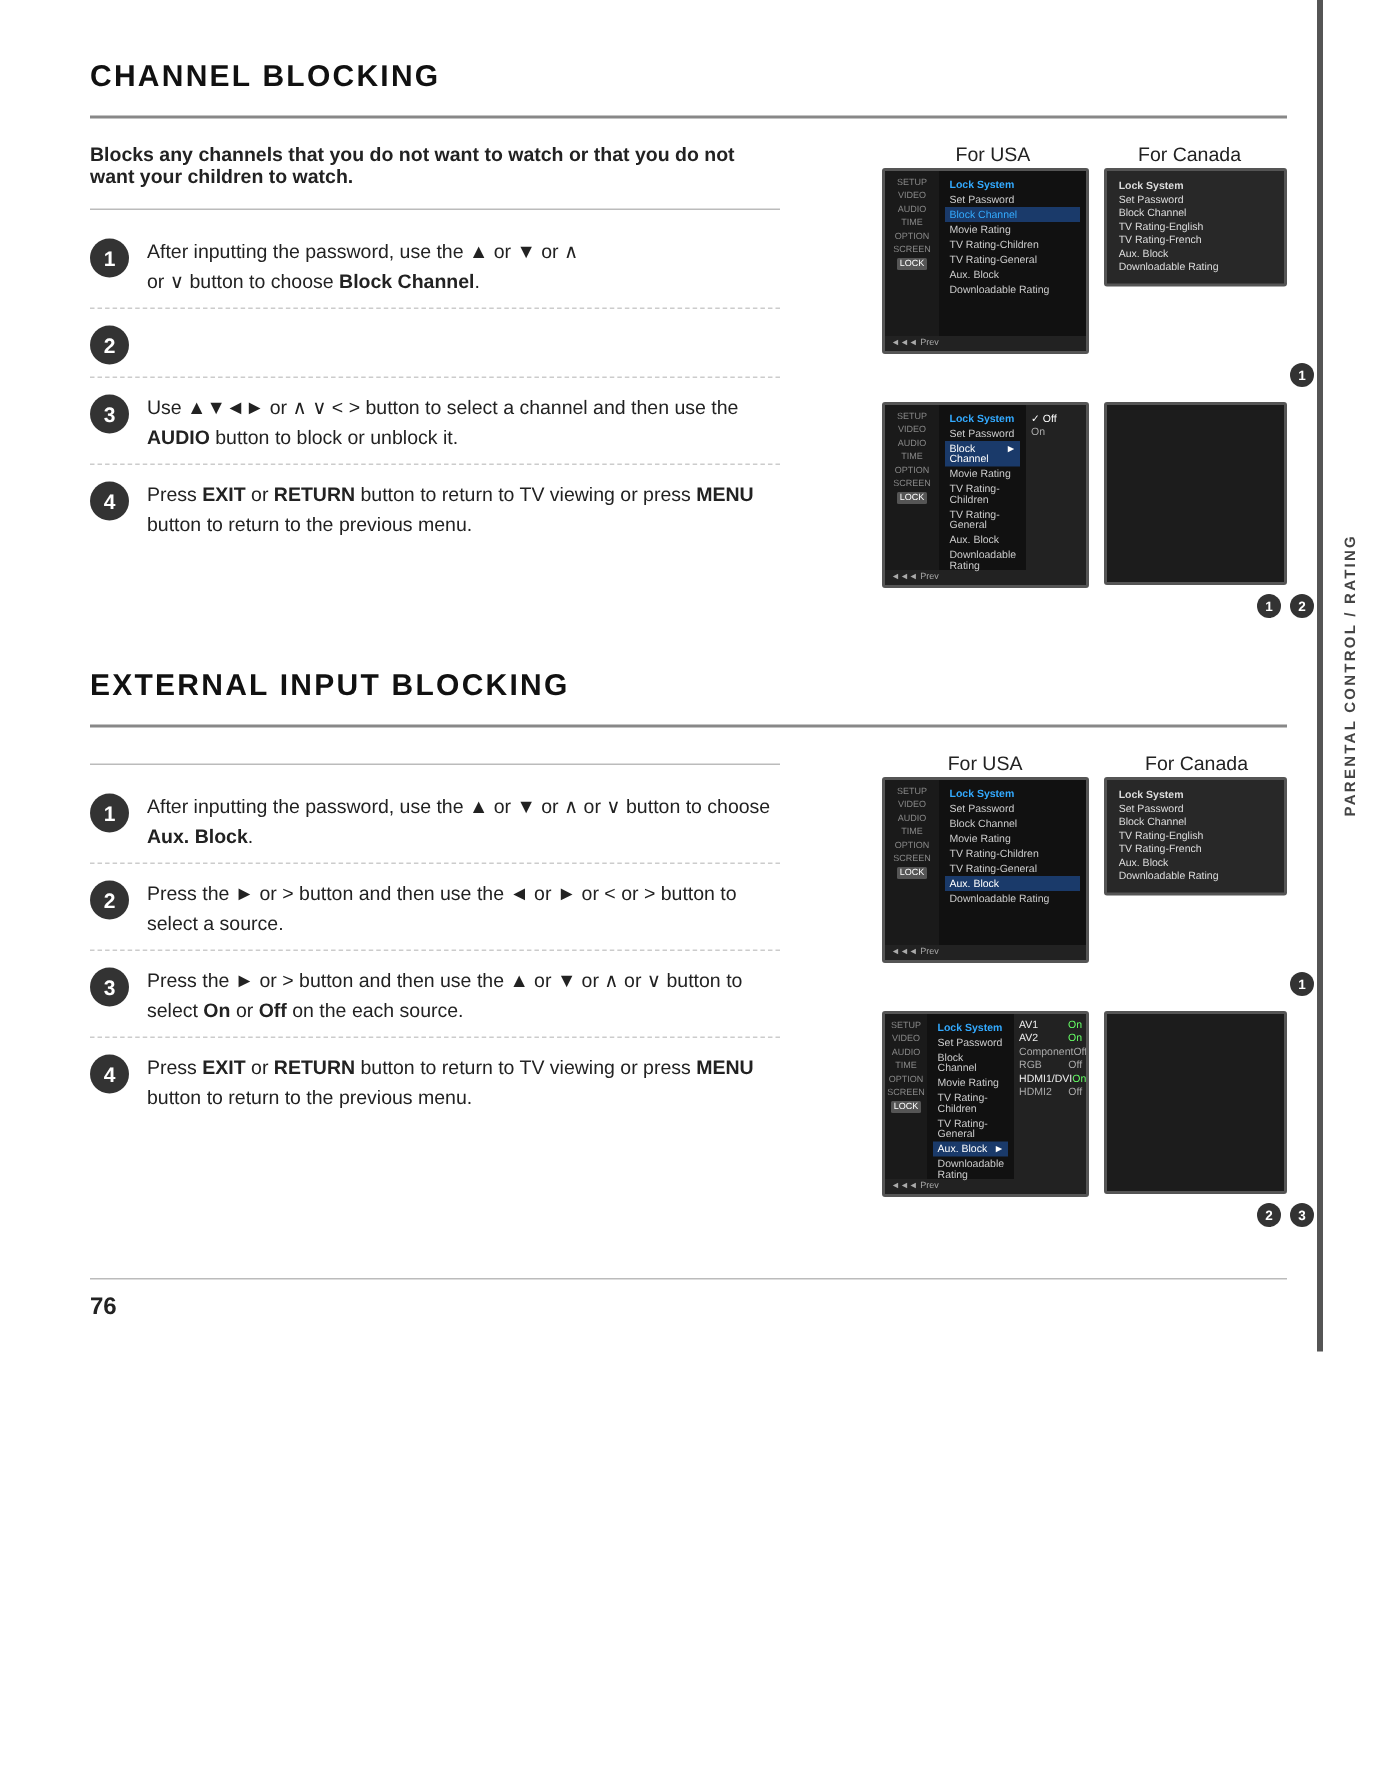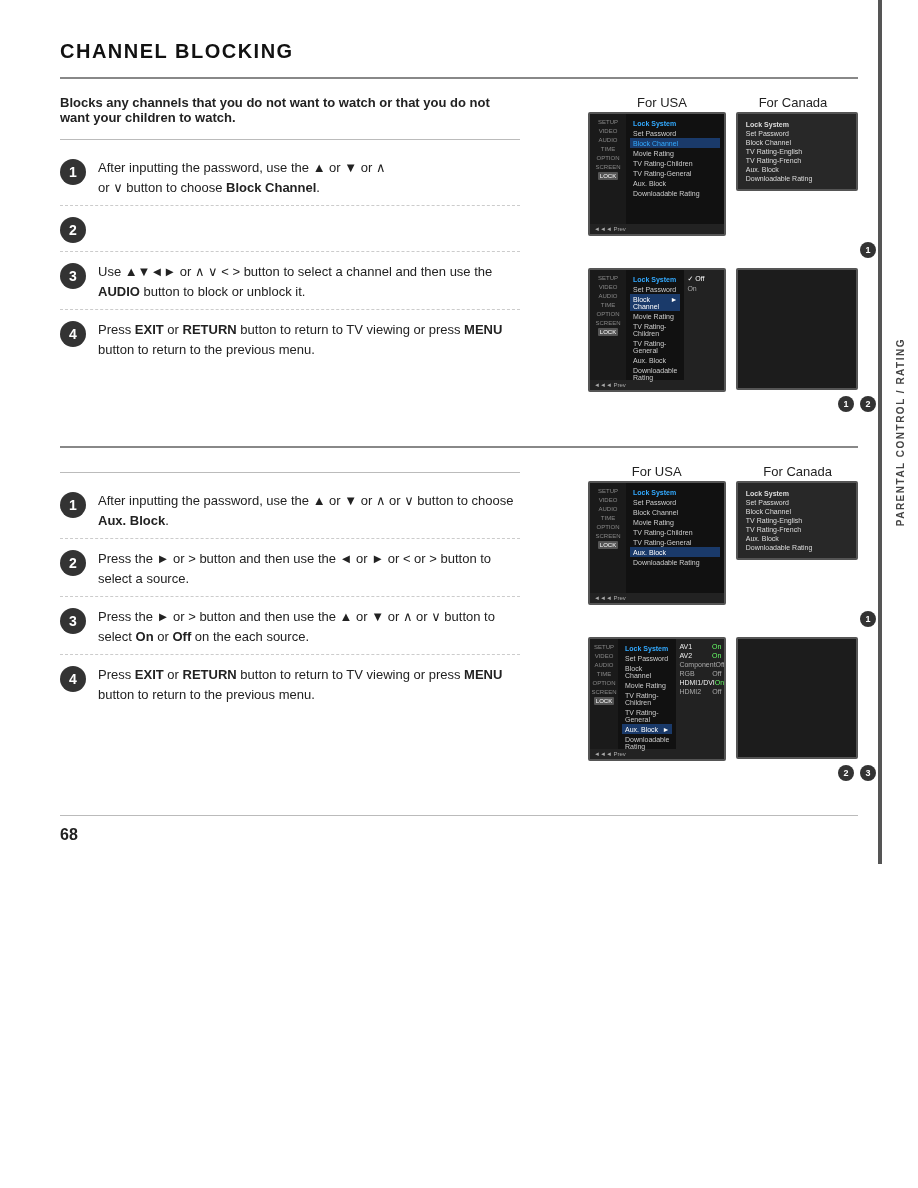--- a/index.html
+++ b/index.html
@@ -313,20 +313,21 @@
         </div>
         <div class="screen-number-badges" style="width:290px; justify-content:flex-end; margin-bottom:4px;">
           <span class="step-badge">1</span>
           <span class="step-badge">2</span>
         </div>
       </div>
     </div>
   </div>
 
   <div class="section" style="margin-top:20px;">
+    <div class="section-title">EXTERNAL INPUT BLOCKING</div>
     <hr class="section-separator">
 
     <div class="main-layout">
 
       <div class="left-col">
         <hr class="divider">
 
         <div class="step-row">
           <div class="step-num">1</div>
           <div class="step-text">
@@ -468,19 +469,19 @@
         <div class="screen-number-badges" style="width:290px; justify-content:flex-end; margin-bottom:4px;">
           <span class="step-badge">2</span>
           <span class="step-badge">3</span>
         </div>
       </div>
     </div>
   </div>
 
   <hr class="divider" style="margin-top:20px;">
 
-  <div class="page-number">68</div>
+  <div class="page-number">76</div>
 
   <div class="page-sidebar">
     <div class="page-sidebar-text">PARENTAL CONTROL / RATING</div>
   </div>
 
 </div>
 
 </body></html>

